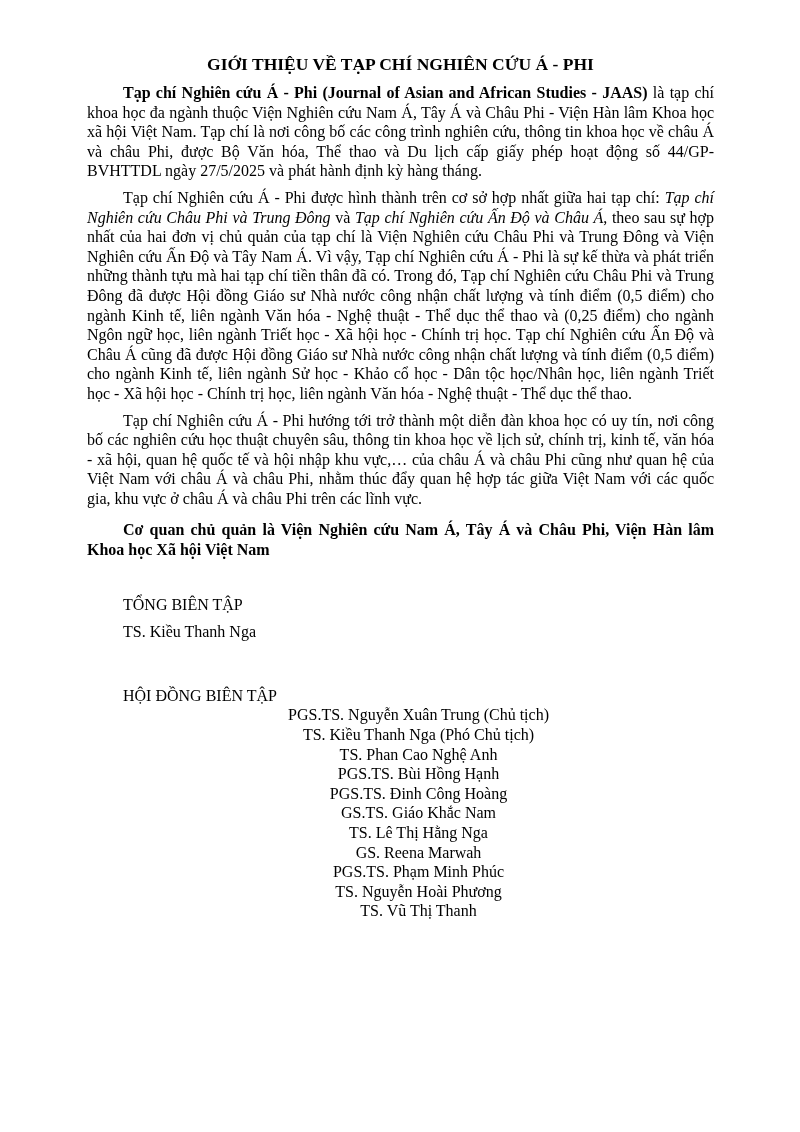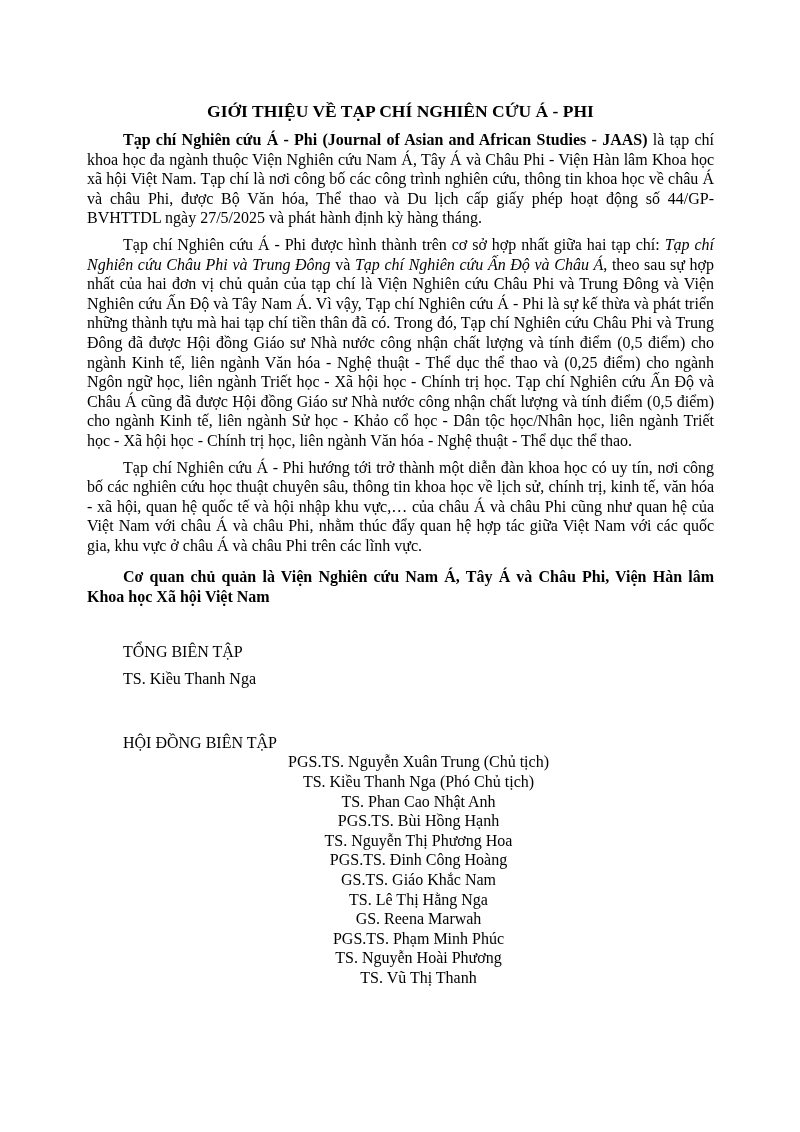--- a/index.html
+++ b/index.html
@@ -6,21 +6,21 @@
   .page {
     position: relative;
     width: 800px;
     height: 1132px;
     box-sizing: border-box;
     background: #ffffff;
     color: #000000;
     font-family: "Liberation Serif", "DejaVu Serif", serif;
     font-size: 16px;
     line-height: 19.6px;
-    padding: 100px 86px 40px 87px;
+    padding: 53px 86px 40px 87px;
     overflow: hidden;
   }
   .doc-title {
     font-size: 17.5px;
     line-height: 23px;
     font-weight: bold;
     text-align: center;
     margin: 0 0 7px 0;
   }
   .para {
@@ -56,23 +56,22 @@
 
   <p class="org-para">Cơ quan chủ quản là Viện Nghiên cứu Nam Á, Tây Á và Châu Phi, Viện Hàn lâm Khoa học Xã hội Việt Nam</p>
 
   <div class="section-heading eic-heading">TỔNG BIÊN TẬP</div>
   <div class="eic-name">TS. Kiều Thanh Nga</div>
 
   <div class="section-heading board-heading">HỘI ĐỒNG BIÊN TẬP</div>
   <div class="board-list">
       <div class="member">PGS.TS. Nguyễn Xuân Trung (Chủ tịch)</div>
       <div class="member">TS. Kiều Thanh Nga (Phó Chủ tịch)</div>
-      <div class="member">TS. Phan Cao Nhật Anh</div>
+      <div class="member">TS. Phan Cao Nghệ Anh</div>
       <div class="member">PGS.TS. Bùi Hồng Hạnh</div>
-      <div class="member">TS. Nguyễn Thị Phương Hoa</div>
       <div class="member">PGS.TS. Đinh Công Hoàng</div>
       <div class="member">GS.TS. Giáo Khắc Nam</div>
       <div class="member">TS. Lê Thị Hằng Nga</div>
       <div class="member">GS. Reena Marwah</div>
       <div class="member">PGS.TS. Phạm Minh Phúc</div>
       <div class="member">TS. Nguyễn Hoài Phương</div>
       <div class="member">TS. Vũ Thị Thanh</div>
     </div>
 </div>
 

